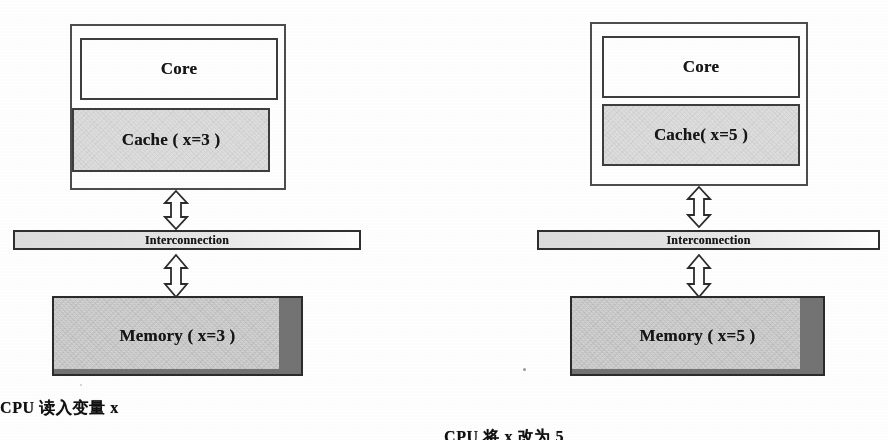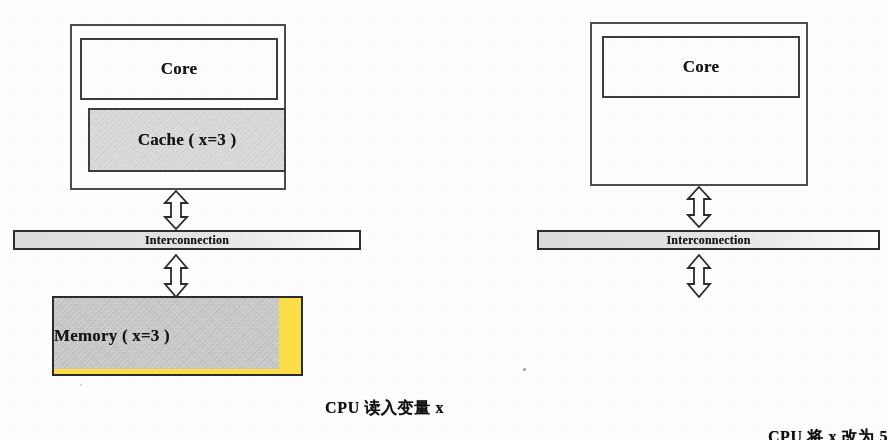--- a/index.html
+++ b/index.html
@@ -79,24 +79,24 @@
     align-items: center;
     justify-content: center;
   }
   .interconnect .box-label { font-size: 12px; }
 
   
   .memory-box {
     position: absolute;
     border: 2px solid #2b2b2b;
     box-sizing: border-box;
-    background: #fde047;
+    background: #737373;
     display: flex;
     align-items: center;
-    justify-content: flex-start;
+    justify-content: center;
   }
   .memory-fill {
     position: absolute;
     left: 0; top: 0;
     width: 91%;
     height: 93%;
     background: #d3d3d3;
     background-image:
       repeating-linear-gradient(45deg, rgba(0,0,0,0.05) 0 1px, rgba(255,255,255,0) 1px 3px),
       repeating-linear-gradient(-45deg, rgba(0,0,0,0.045) 0 1px, rgba(255,255,255,0) 1px 4px),
@@ -105,21 +105,21 @@
   .memory-box .box-label { position: relative; z-index: 2; }
 
   
   .arrow { position: absolute; }
   .arrow svg { display: block; }
 
   
   .caption {
     position: absolute;
     width: 100%;
-    text-align: right;
+    text-align: left;
     font-size: 16px;
     font-weight: 700;
     color: #101010;
     font-family: "Liberation Serif", "DejaVu Serif", serif;
     letter-spacing: 0.6px;
     text-shadow: 0 0 0.7px rgba(0,0,0,0.6);
   }
 
   
   .speck {
@@ -132,21 +132,21 @@
 <body>
 
 <div class="panel" id="panel-left">
 
   <div class="cpu-box" style="left:70px; top:24px; width:216px; height:166px;">
 
     <div class="core-box" style="left:8px; top:12px; width:198px; height:62px;">
       <span class="box-label">Core</span>
     </div>
 
-    <div class="cache-box" style="left:16px; top:82px; width:198px; height:64px;">
+    <div class="cache-box" style="left:0; top:82px; width:198px; height:64px;">
       <span class="box-label">Cache ( x=3 )</span>
     </div>
   </div>
 
   <div class="arrow" style="left:163px; top:190px;">
     <svg width="26" height="40" viewBox="0 0 26 40">
       <polygon points="13,1 24,13 18,13 18,27 24,27 13,39 2,27 8,27 8,13 2,13" fill="#ffffff" stroke="#2b2b2b" stroke-width="1.8" stroke-linejoin="miter"></polygon>
     </svg>
   </div>
 
@@ -169,38 +169,45 @@
 </div>
 
 <div class="panel" id="panel-right">
 
   <div class="cpu-box" style="left:146px; top:22px; width:218px; height:164px;">
 
     <div class="core-box" style="left:10px; top:12px; width:198px; height:62px;">
       <span class="box-label">Core</span>
     </div>
 
+    <div class="cache-box" style="left:10px; top:80px; width:198px; height:62px;">
+      <span class="box-label">Cache( x=5 )</span>
+    </div>
   </div>
 
   <div class="arrow" style="left:242px; top:186px;">
     <svg width="26" height="42" viewBox="0 0 26 42">
       <polygon points="13,1 24,13 18,13 18,29 24,29 13,41 2,29 8,29 8,13 2,13" fill="#ffffff" stroke="#2b2b2b" stroke-width="1.8" stroke-linejoin="miter"></polygon>
     </svg>
   </div>
 
   <div class="interconnect" style="left:93px; top:230px; width:343px; height:20px;">
     <span class="box-label">Interconnection</span>
   </div>
 
   <div class="arrow" style="left:242px; top:254px;">
     <svg width="26" height="44" viewBox="0 0 26 44">
       <polygon points="13,1 24,14 18,14 18,30 24,30 13,43 2,30 8,30 8,14 2,14" fill="#ffffff" stroke="#2b2b2b" stroke-width="1.8" stroke-linejoin="miter"></polygon>
     </svg>
   </div>
 
+  <div class="memory-box" style="left:126px; top:296px; width:255px; height:80px;">
+    <div class="memory-fill"></div>
+    <span class="box-label">Memory   ( x=5 )</span>
+  </div>
 
   <div class="caption" style="top:398px;margin-top:29px;">CPU 将 x 改为 5</div>
 </div>
 
 <div class="speck" style="left:523px; top:368px; width:3px; height:3px;"></div>
 <div class="speck" style="left:80px; top:384px; width:2px; height:2px; opacity:0.5;"></div>
 
 <div class="scan-noise"></div>
 
 </body></html>

